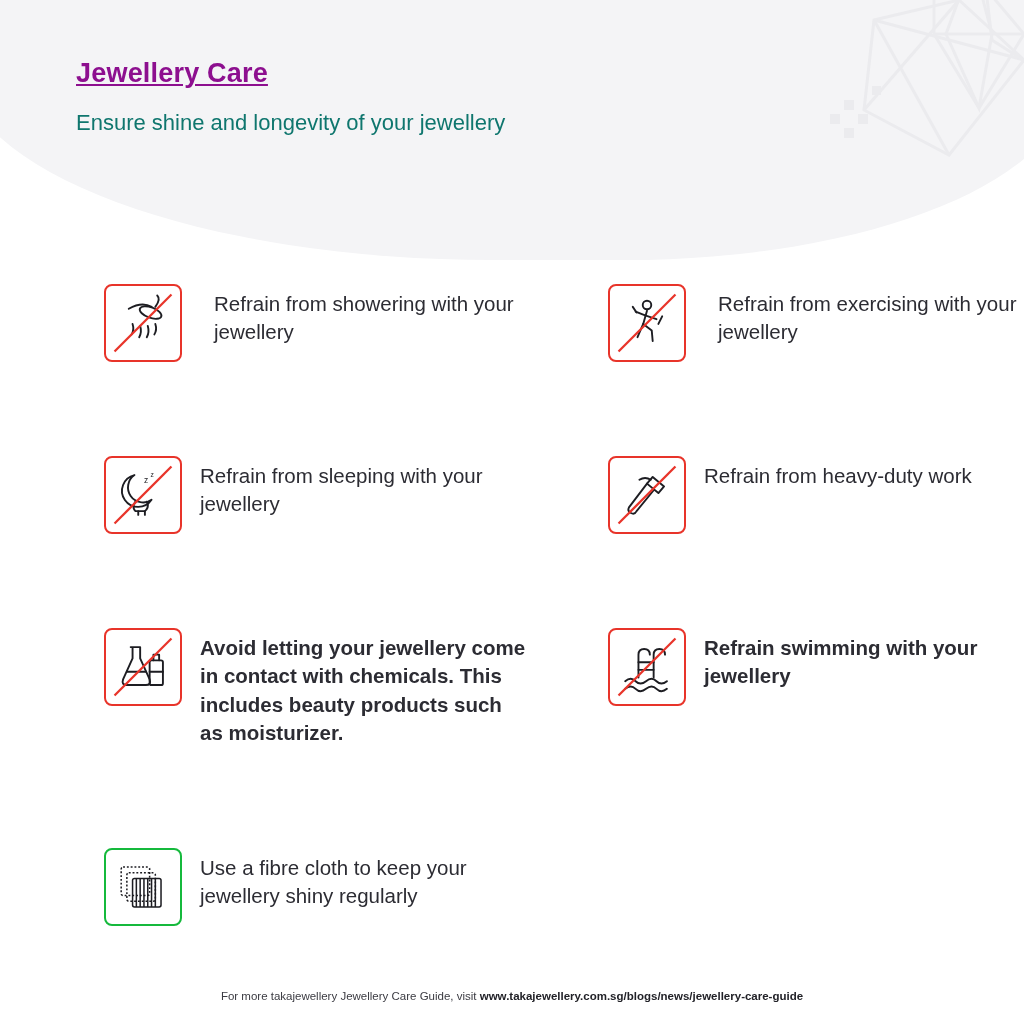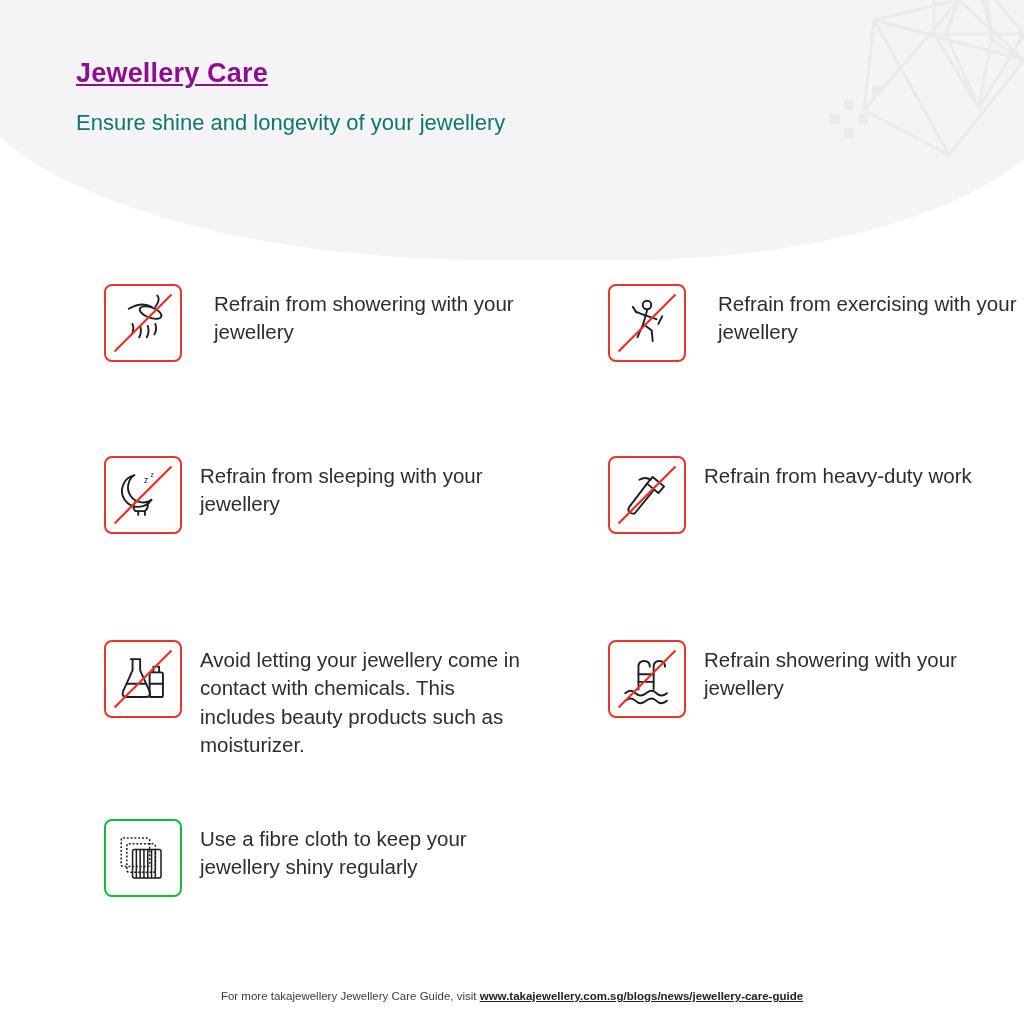--- a/index.html
+++ b/index.html
@@ -82,33 +82,33 @@
     color: #2c2c33;
     padding-top: 6px;
     max-width: 330px;
   }
 
   
   .c1 { left: 104px; }
   .c2 { left: 560px; margin-left: 48px; }
   .r1 { top: 12px; gap: 32px; }
   .r2 { top: 184px; }
-  .r3 { top: 368px; }
-  .r4 { top: 547px; justify-content: center; }
+  .r3 { top: 356px; font-weight: bold; }
+  .r4 { top: 576px; justify-content: center; }
 
   
   .footer {
     position: absolute;
     left: 0; bottom: 22px;
     width: 1024px;
     text-align: center;
     font-size: 11.5px;
     color: #3b3b42;
   }
-  .footer .url { font-weight: bold; color: #222228; text-decoration: underline; }
+  .footer .url { font-weight: bold; color: #222228; }
 </style>
 </head>
 <body>
 
 <div class="page">
 
   <div class="header">
     <div class="header-bg"></div>
 
     <svg class="header-deco" viewBox="0 0 330 230">
@@ -225,21 +225,21 @@
           <g fill="none" stroke="#1d1d22" stroke-width="2" stroke-linecap="round" stroke-linejoin="round">
             <path d="M30 50 V26 q0 -6 6 -6 q6 0 6 6"></path>
             <path d="M46 50 V26 q0 -6 6 -6 q6 0 6 6"></path>
             <path d="M30 34 h16 M30 42 h16"></path>
             <path d="M16 54 q6 -5 11 0 t11 0 t11 0 t11 0"></path>
             <path d="M16 62 q6 -5 11 0 t11 0 t11 0 t11 0"></path>
           </g>
           <line x1="9" y1="69" x2="69" y2="9" stroke="#e8342a" stroke-width="2.4"></line>
         </svg>
       </div>
-      <div class="item-text">Refrain showering with your jewellery</div>
+      <div class="item-text">Refrain swimming with your jewellery</div>
     </div>
 
     <div class="item c1 r4">
       <div class="icon-box ok">
         <svg viewBox="0 0 78 78">
           <g fill="none" stroke="#1d1d22" stroke-width="1.6" stroke-linejoin="round">
             <rect x="16" y="18" width="30" height="30" rx="2" stroke-dasharray="2 2"></rect>
             <rect x="22" y="24" width="30" height="30" rx="2" stroke-dasharray="2 2"></rect>
             <rect x="28" y="30" width="30" height="30" rx="2"></rect>
             <path d="M32 30 v30 M36 30 v30 M40 30 v30 M44 30 v30 M48 30 v30 M52 30 v30"></path>

